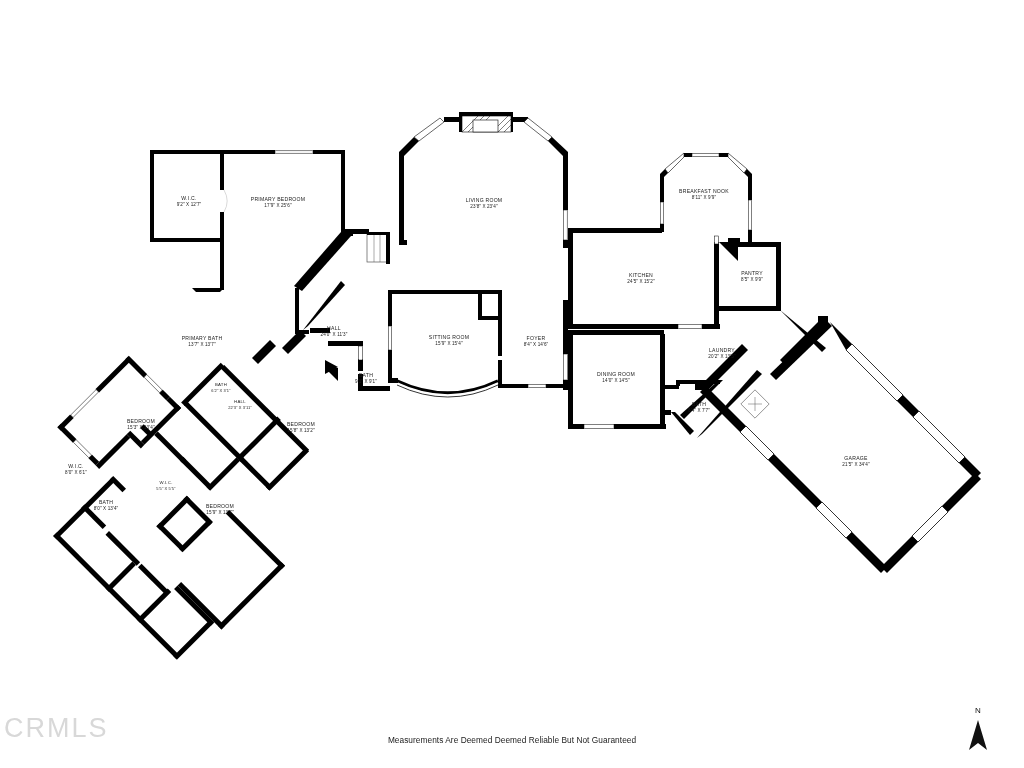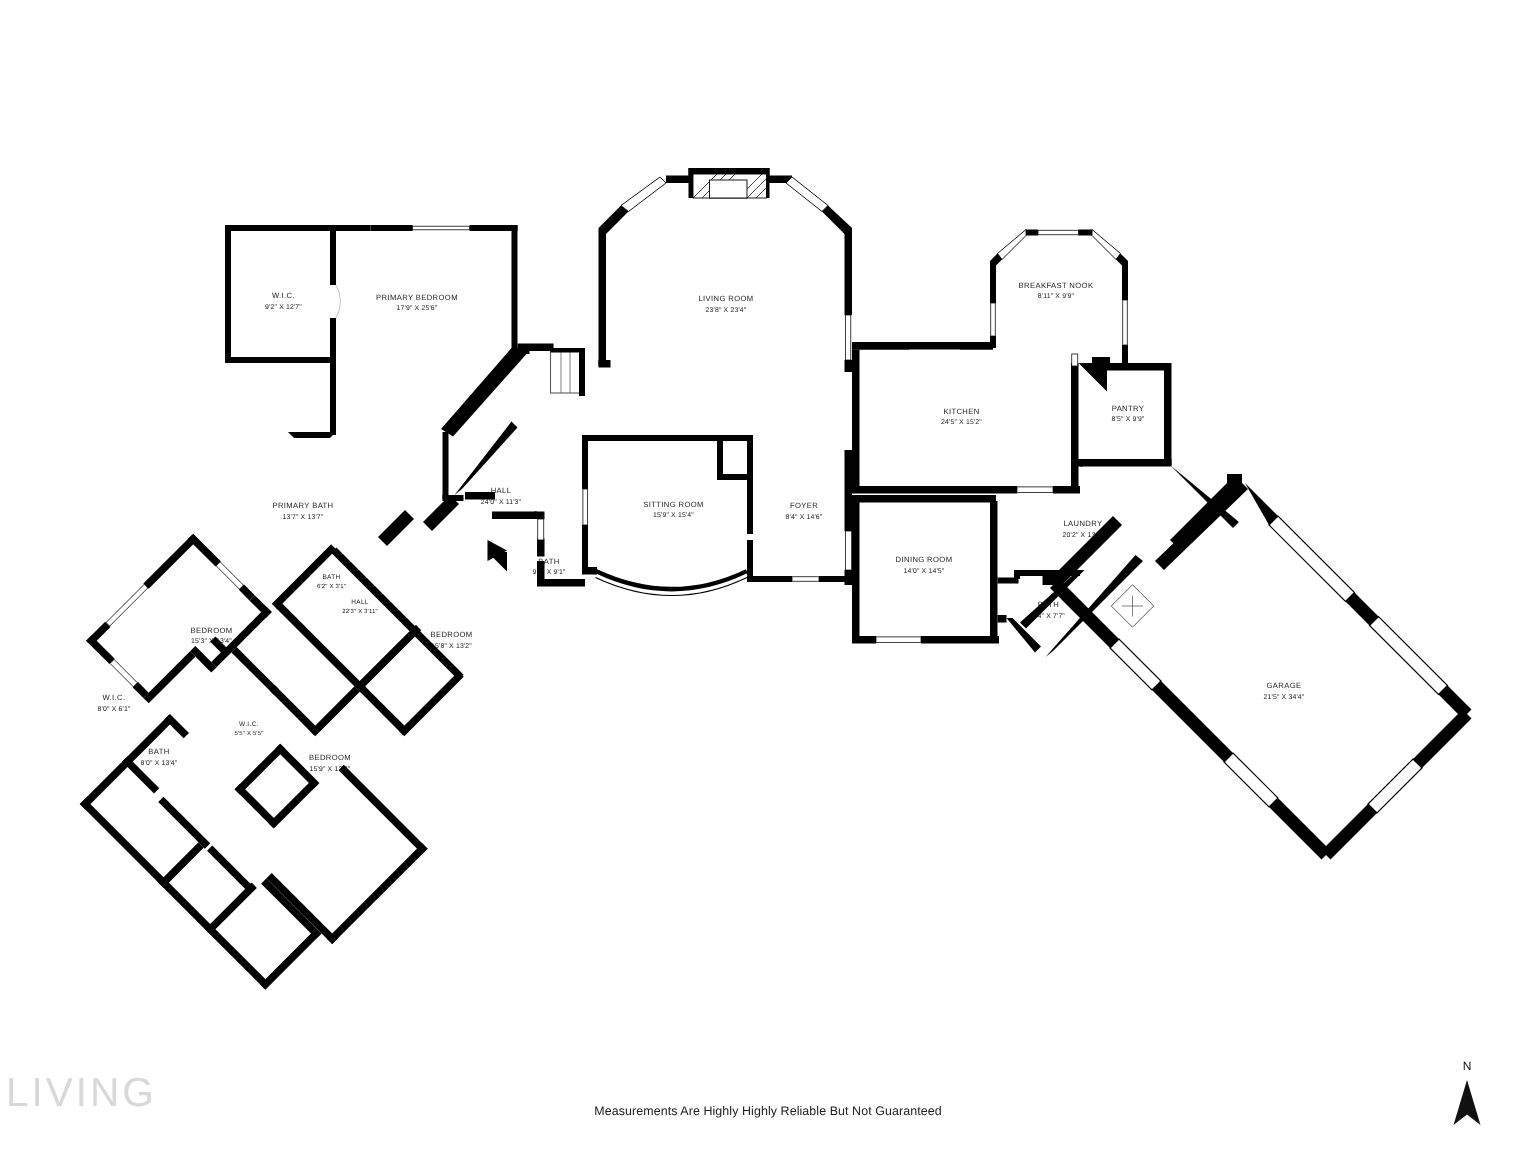--- a/index.html
+++ b/index.html
@@ -465,21 +465,21 @@
   <div class="room-label" style="left:220px; top:509px;">
     <span class="rm-name">BEDROOM</span>
     <span class="rm-dim">15'9" X 13'7"</span>
   </div>
   <div class="room-label" style="left:856px; top:461px;">
     <span class="rm-name">GARAGE</span>
     <span class="rm-dim">21'5" X 34'4"</span>
   </div>
 </div>
 
-<div id="footer-note">Measurements Are Highly Highly Reliable But Not Guaranteed</div>
-<div id="watermark">LIVING</div>
+<div id="footer-note">Measurements Are Deemed Deemed Reliable But Not Guaranteed</div>
+<div id="watermark">CRMLS</div>
 
 <div id="compass">
   <span class="n-letter">N</span>
   <svg width="40" height="40" viewBox="0 0 40 40">
     <polygon points="20,4 29,34 20,27 11,34" fill="#111111"></polygon>
   </svg>
 </div>
 
 </body></html>

